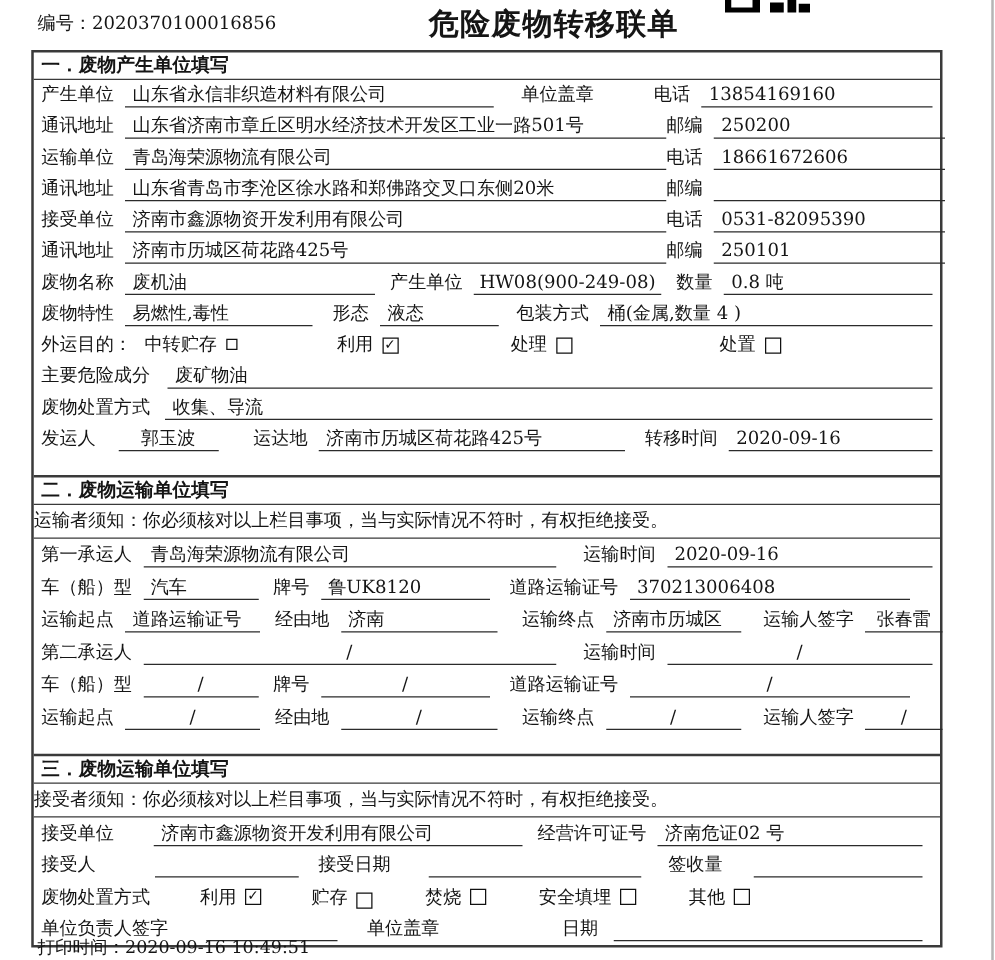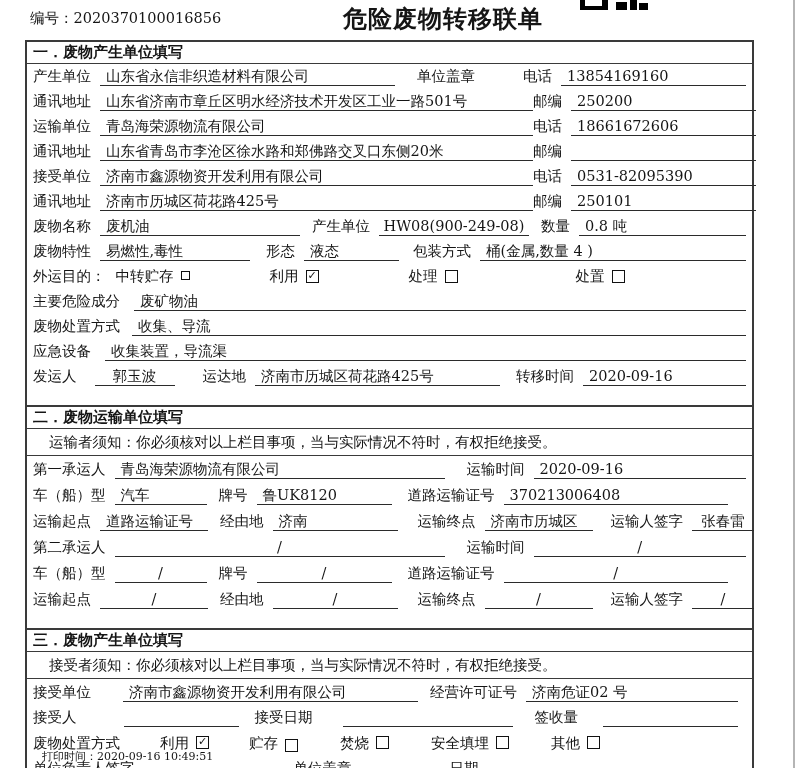--- a/index.html
+++ b/index.html
@@ -28,21 +28,21 @@
     border:2px solid #3a3a3a;background:#fff;box-sizing:border-box;
   }
   .section{box-sizing:border-box;}
   .section + .section{border-top:2px solid #3a3a3a;margin-top:16px;}
   .sec-header{
     height:22px;line-height:21px;padding:0 6px;font-size:15px;font-weight:bold;
     border-bottom:1.5px solid #3a3a3a;box-sizing:border-box;
     font-family:"DejaVu Sans","Liberation Sans",sans-serif;
   }
   .note-row{
-    height:27px;line-height:26px;padding:0 22px;font-size:14.5px;
+    height:27px;line-height:26px;padding:0 0;font-size:14.5px;
     border-bottom:1.5px solid #3a3a3a;box-sizing:border-box;white-space:nowrap;
   }
   .row{
     display:flex;align-items:flex-end;padding:0 6px 3px 6px;box-sizing:border-box;
     white-space:nowrap;
   }
   .sec-0 .row{height:25px;}
   .sec-1 .row{height:26px;}
   .sec-2 .row{height:25.5px;}
   .lbl{font-size:14.5px;line-height:19px;flex:0 0 auto;}
@@ -55,21 +55,21 @@
   .fld.center{text-align:center;padding-left:2px;}
   .chk{display:inline-flex;align-items:center;flex:0 0 auto;}
   .chk .lbl{margin-right:7px;}
   .chk-box{
     width:13px;height:13px;box-sizing:border-box;border:1.5px solid #111;
     font-size:11px;line-height:10px;text-align:center;color:#111;
     font-family:"DejaVu Sans","Liberation Sans",sans-serif;flex:0 0 auto;
     margin-bottom:1px;
   }
   .chk-box.small{width:9px;height:9px;margin-bottom:3px;}
-  .print-line{position:absolute;left:42px;top:749px;font-size:11px;white-space:nowrap;}
+  .print-line{position:absolute;left:30px;top:749px;font-size:14px;white-space:nowrap;}
 </style>
 </head>
 <body>
 
 <div class="doc-number"><span>编号：</span><span>2020370100016856</span></div>
 
 <div class="doc-title">危险废物转移联单</div>
 
 <div class="qr-frag">
   <div class="qb1"></div>
@@ -157,24 +157,20 @@
       </div>
       <div class="row">
         <span class="lbl">主要危险成分</span>
         <span class="fld fill" style="margin-left: 14px;">废矿物油</span>
       </div>
       <div class="row">
         <span class="lbl">废物处置方式</span>
         <span class="fld fill" style="margin-left: 12px;">收集、导流</span>
       </div>
       <div class="row">
-        <span class="lbl">应急设备</span>
-        <span class="fld fill" style="margin-left: 14px;">收集装置，导流渠</span>
-      </div>
-      <div class="row">
         <span class="lbl">发运人</span>
         <span class="fld center" style="width: 80px; margin-left: 18px;">郭玉波</span>
         <span class="lbl" style="margin-left: 28px;">运达地</span>
         <span class="fld" style="width: 245px; margin-left: 9px;">济南市历城区荷花路425号</span>
         <span class="lbl" style="margin-left: 16px;">转移时间</span>
         <span class="fld fill" style="margin-left: 9px;">2020-09-16</span>
       </div>
     </div>
     <div class="section sec-1">
       <div class="sec-header">二．废物运输单位填写</div>
@@ -222,21 +218,21 @@
         <span class="fld center" style="width: 108px; margin-left: 9px;">/</span>
         <span class="lbl" style="margin-left: 12px;">经由地</span>
         <span class="fld center" style="width: 125px; margin-left: 9px;">/</span>
         <span class="lbl" style="margin-left: 20px;">运输终点</span>
         <span class="fld center" style="width: 108px; margin-left: 9px;">/</span>
         <span class="lbl" style="margin-left: 18px;">运输人签字</span>
         <span class="fld center" style="width: 62px; margin-left: 9px;">/</span>
       </div>
     </div>
     <div class="section sec-2">
-      <div class="sec-header">三．废物产生单位填写</div>
+      <div class="sec-header">三．废物运输单位填写</div>
       <div class="note-row">接受者须知：你必须核对以上栏目事项，当与实际情况不符时，有权拒绝接受。</div>
       <div class="row">
         <span class="lbl">接受单位</span>
         <span class="fld" style="width: 295px; margin-left: 32px;">济南市鑫源物资开发利用有限公司</span>
         <span class="lbl" style="margin-left: 12px;">经营许可证号</span>
         <span class="fld fill" style="margin-right: 8px; margin-left: 9px;">济南危证02 号</span>
       </div>
       <div class="row">
         <span class="lbl">接受人</span>
         <span class="fld" style="width: 115px; margin-left: 47px;"></span>

